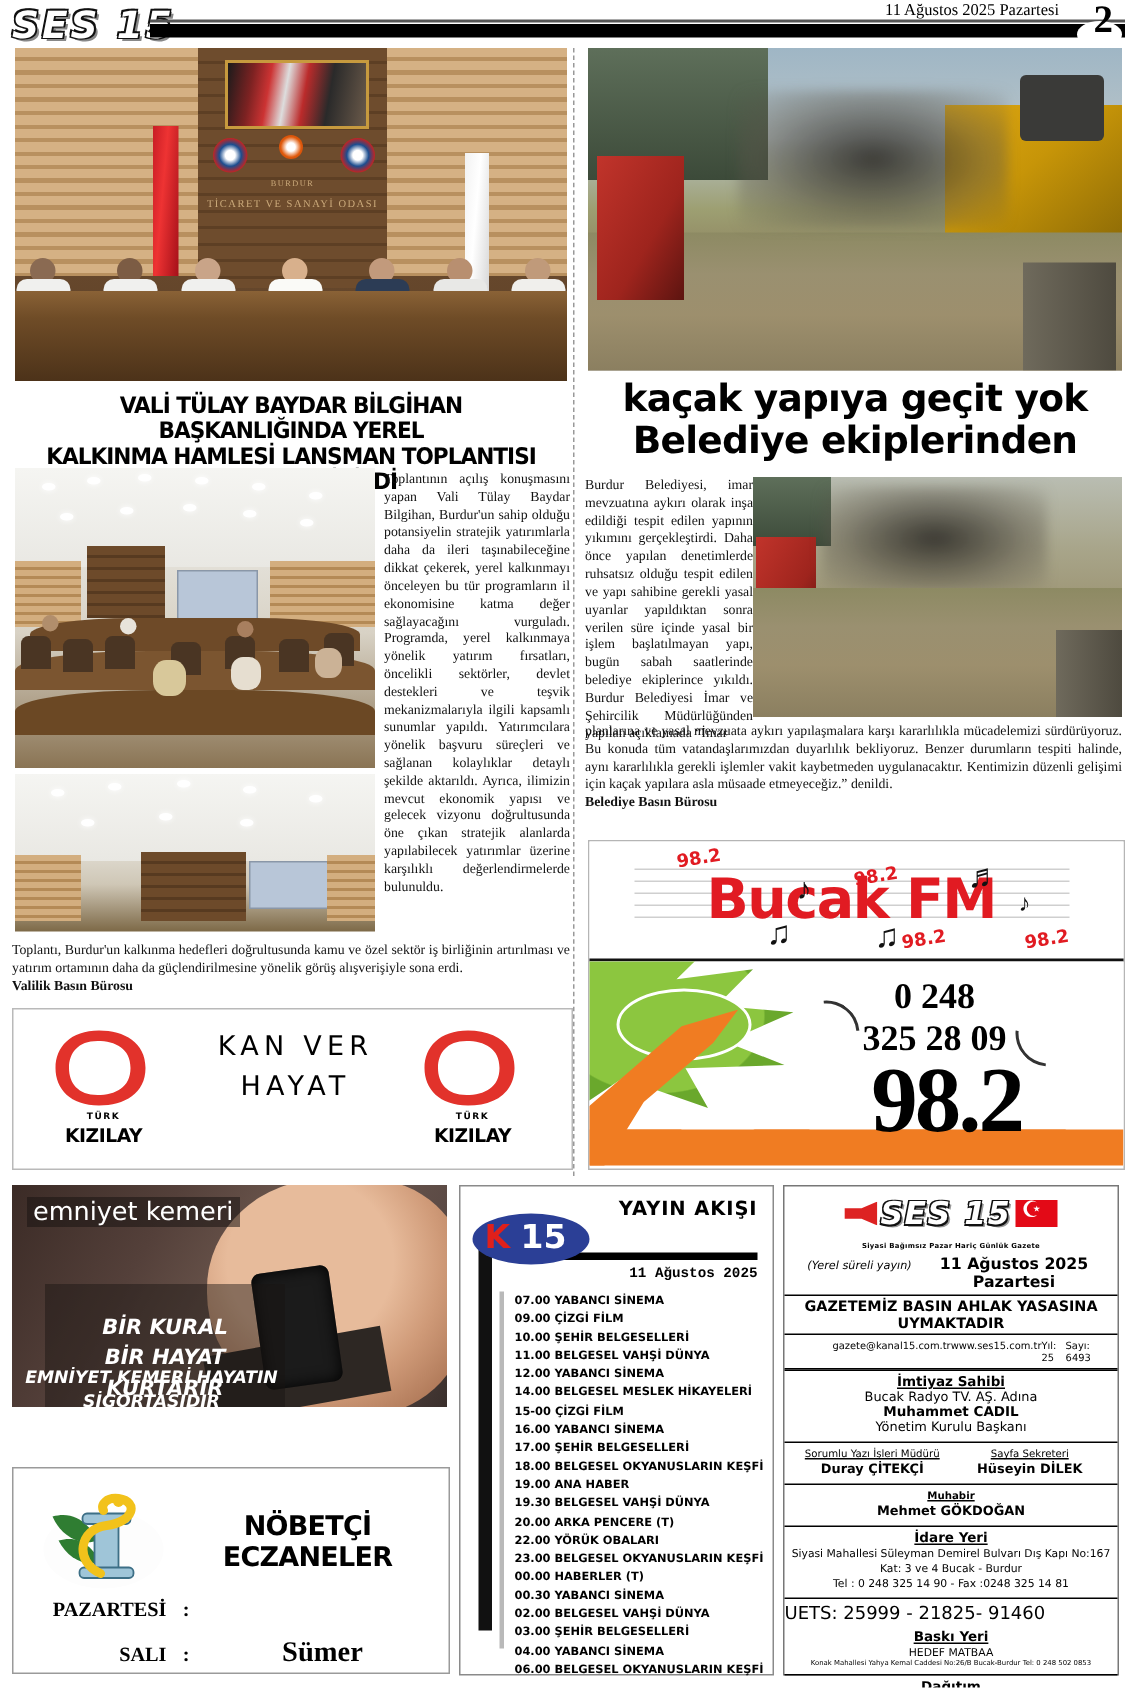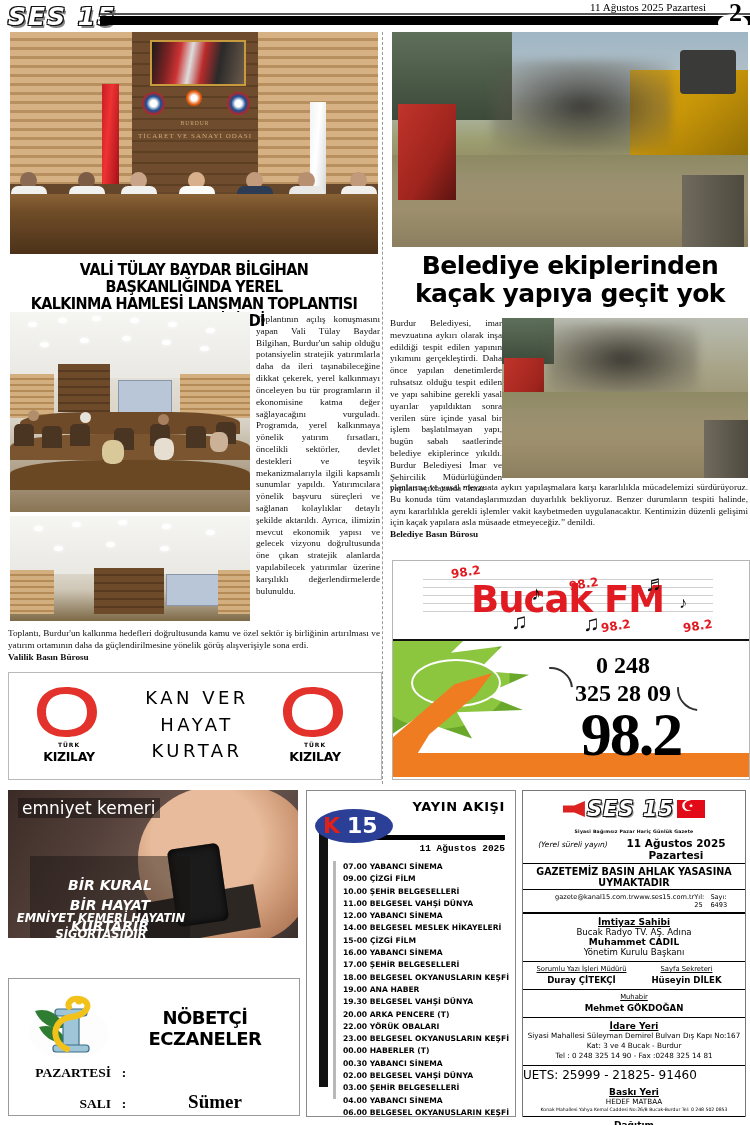--- a/index.html
+++ b/index.html
@@ -198,21 +198,21 @@
       vertical-align:middle;text-shadow:-1px -1px 0 #111,1px -1px 0 #111,-1px 1px 0 #111,1px 1px 0 #111,2px 2px 0 #999;}
   .ky-flag{display:inline-block;width:28px;height:18px;background:#e30a17;vertical-align:middle;margin-left:3px;position:relative;}
   .ky-flag:after{content:"\262A";position:absolute;left:4px;top:-3px;color:#fff;font-size:15px;}
   .ky-sub{font-size:4.6px;font-weight:bold;text-align:center;margin-top:-4px;letter-spacing:.2px;}
   .ky-row1{display:flex;align-items:baseline;padding:3px 8px 2px;}
   .ky-ital{font-size:7.5px;font-style:italic;width:84px;text-align:center;}
   .ky-date{flex:1;text-align:center;font-size:10.5px;font-weight:bold;}
   .ky-band{border-top:1.4px solid #000;border-bottom:1.4px solid #000;text-align:center;font-size:9.6px;font-weight:bold;padding:1.5px 0;}
   .ky-contact{display:flex;justify-content:space-between;padding:3px 7px;font-size:6.6px;margin-left:25px;}
   .ky-hr{border-top:1px solid #000;margin:0;}
-  .ky-center{text-align:center;}
+  .ky-center{text-align:center;font-weight:bold;}
   .ky-kurulus{font-size:10px;padding:2.5px 0;text-align:center;}
   .ky-b{font-weight:bold;}
   .ky-lbl{font-size:9px;font-weight:bold;text-decoration:underline;text-align:center;padding-top:3px;}
   .ky-val{font-size:8.6px;text-align:center;}
   .ky-valb{font-size:9px;font-weight:bold;text-align:center;}
   .ky-two{display:flex;padding:3px 6px 4px;}
   .ky-two>div{flex:1;text-align:center;}
   .ky-two .t{font-size:6.8px;text-decoration:underline;}
   .ky-two .v{font-size:8.6px;font-weight:bold;margin-top:2px;}
   .ky-small{font-size:7.2px;text-align:center;line-height:1.42;}
@@ -346,22 +346,22 @@
     <div class="dem-bld"></div>
     <div class="dem-yellow"></div>
     <div class="dem-cab"></div>
     <div class="dem-ground"></div>
     <div class="dem-red"></div>
     <div class="dem-dust"></div>
     <div class="dem-post"></div>
   </div>
 
   <div class="hl-right">
+    <div>kaçak yapıya geçit yok</div>
     <div>Belediye ekiplerinden</div>
-    <div>kaçak yapıya geçit yok</div>
   </div>
 
   <div class="photo" id="photo-dem2">
     <div class="dem-bld" style="width:52px;height:46px"></div>
     <div class="dem-red" style="left:2px;top:40px;width:40px;height:72px"></div>
     <div class="dem-dust" style="left:46px;top:6px;width:150px;height:70px"></div>
     <div class="dem-ground" style="height:86px"></div>
     <div class="dem-post" style="right:0;width:44px;height:58px"></div>
   </div>
 
@@ -376,21 +376,20 @@
       <svg width="68" height="54" viewBox="0 0 68 54">
           <path d="M62 27 C62 44 48 52 31 52 C12 52 2 41 2 27 C2 13 12 2 31 2 C48 2 62 10 62 27 Z M52 27 C52 14 42 9 30 9 C17 9 11 17 11 27 C11 37 17 45 30 45 C42 45 52 40 52 27 Z" fill="#e2322b"></path>
         </svg>
     </div>
     <div class="kz-turk" style="left:26px">TÜRK</div>
     <div class="kz-kizilay" style="left:21px">KIZILAY</div>
 
     <div class="kz-slogan">
       <div>KAN VER</div>
       <div>HAYAT</div>
-      <div>KURTAR</div>
     </div>
 
     <div class="kz-crescent" style="left:272px">
       <svg width="68" height="54" viewBox="0 0 68 54">
           <path d="M62 27 C62 44 48 52 31 52 C12 52 2 41 2 27 C2 13 12 2 31 2 C48 2 62 10 62 27 Z M52 27 C52 14 42 9 30 9 C17 9 11 17 11 27 C11 37 17 45 30 45 C42 45 52 40 52 27 Z" fill="#e2322b"></path>
         </svg>
     </div>
     <div class="kz-turk" style="left:272px">TÜRK</div>
     <div class="kz-kizilay" style="left:267px">KIZILAY</div>
   </div>

